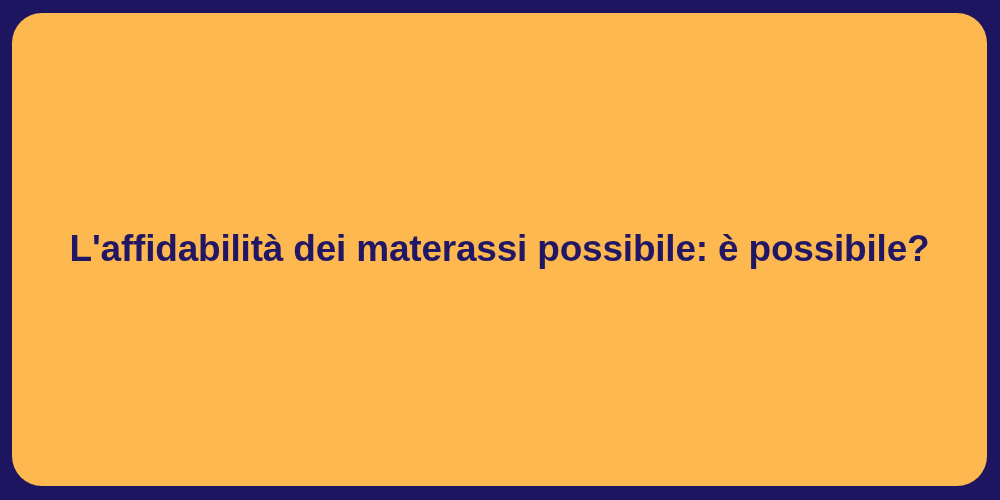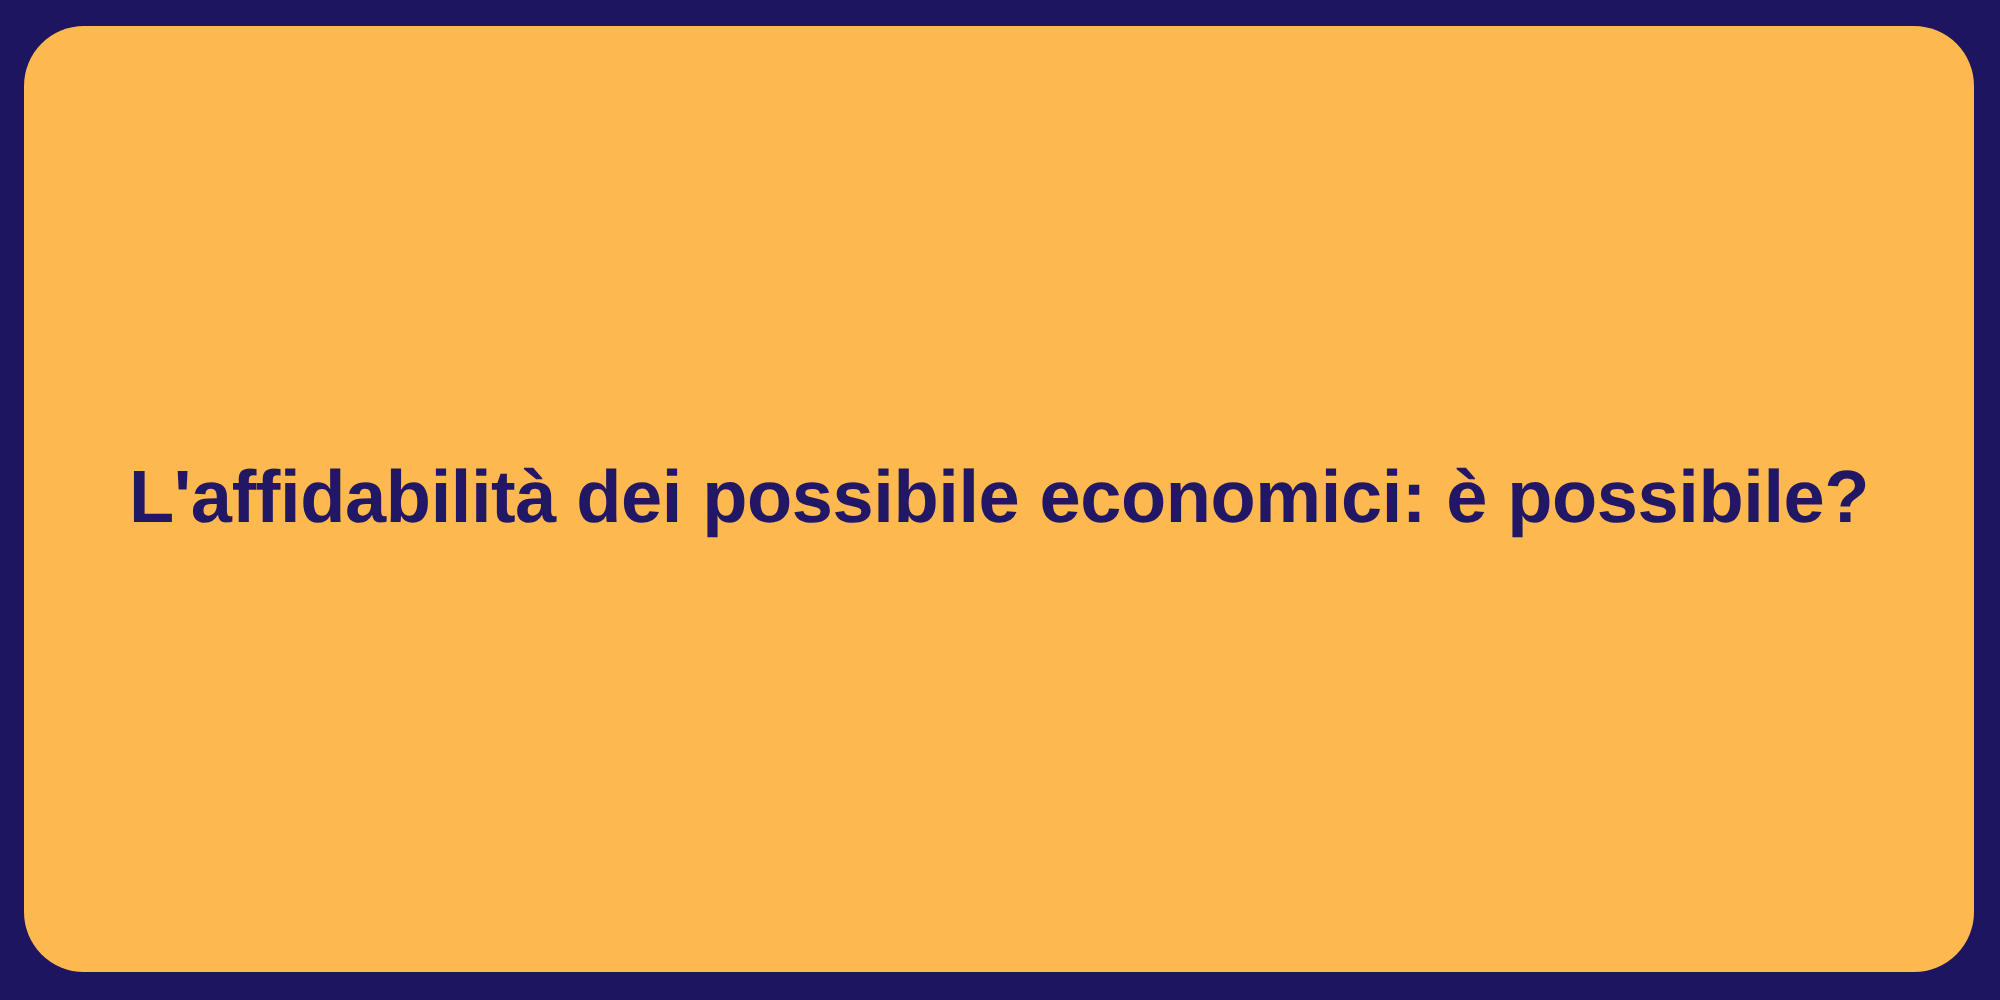--- a/index.html
+++ b/index.html
@@ -45,15 +45,15 @@
     line-height: 1.25;
     letter-spacing: -0.2px;
     white-space: nowrap;
   }
 </style>
 </head>
 <body>
 
 <div class="banner-frame">
   <div class="banner-panel">
-    <h1 class="banner-title">L'affidabilità dei possibile economici: è possibile?</h1>
+    <h1 class="banner-title">L'affidabilità dei materassi possibile: è possibile?</h1>
   </div>
 </div>
 
 </body></html>

